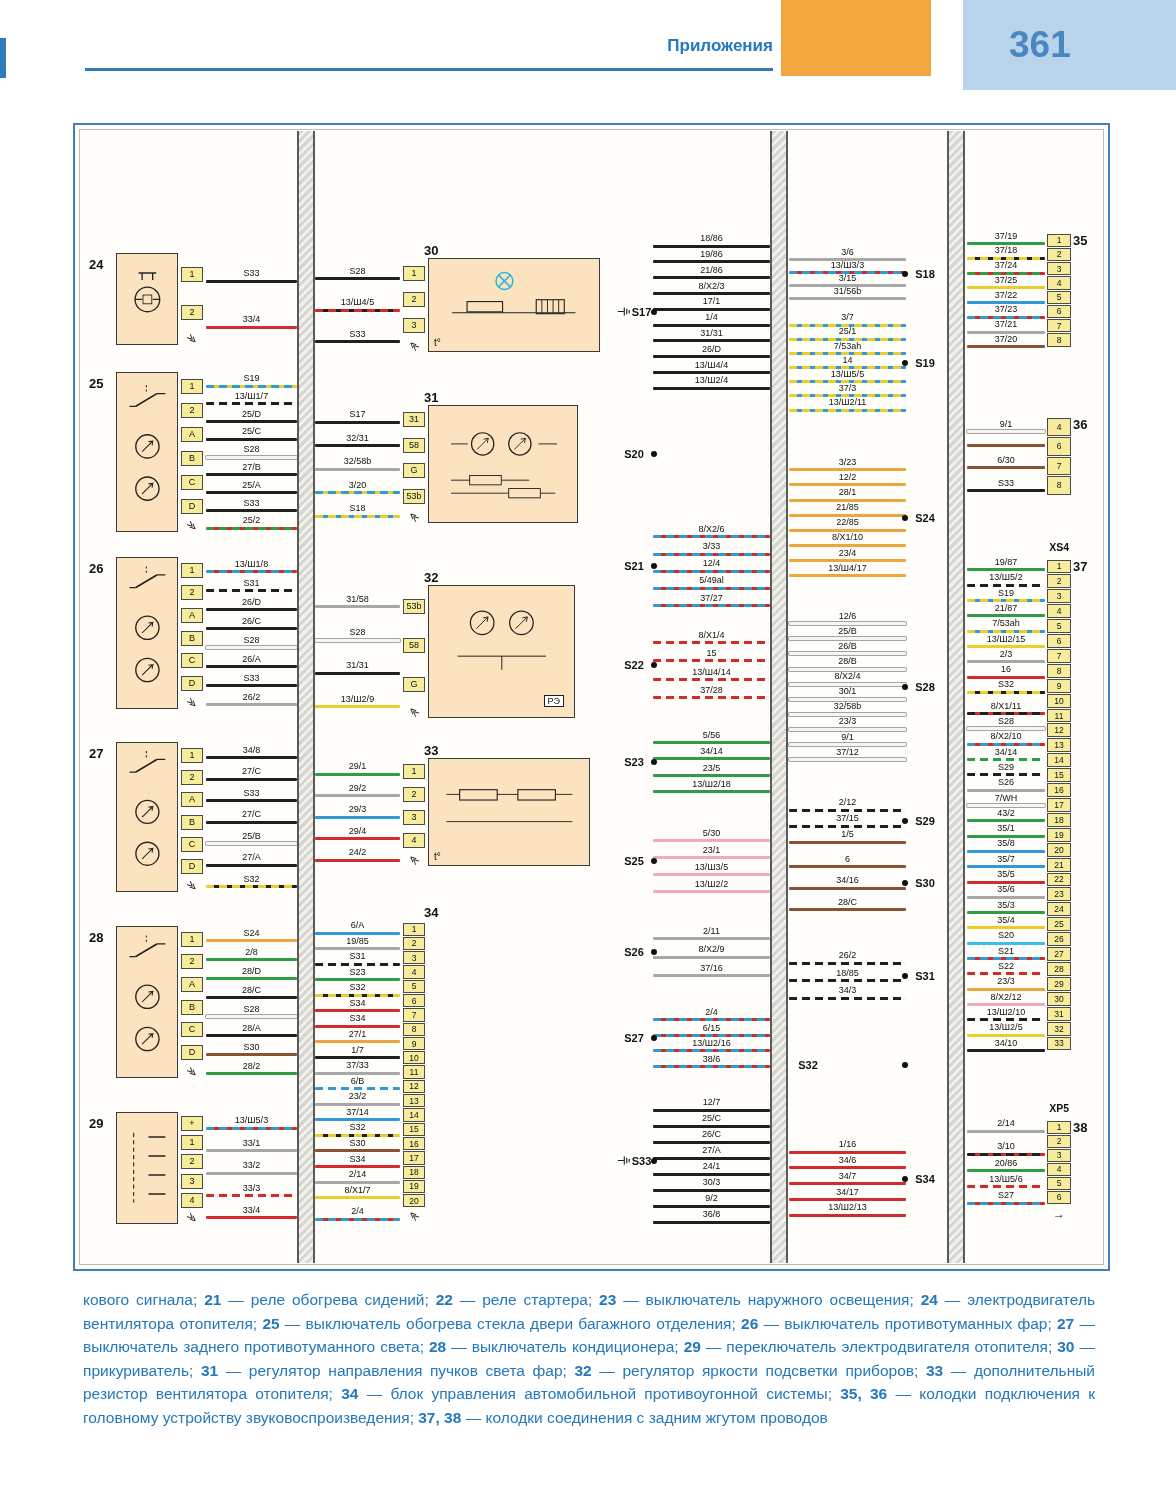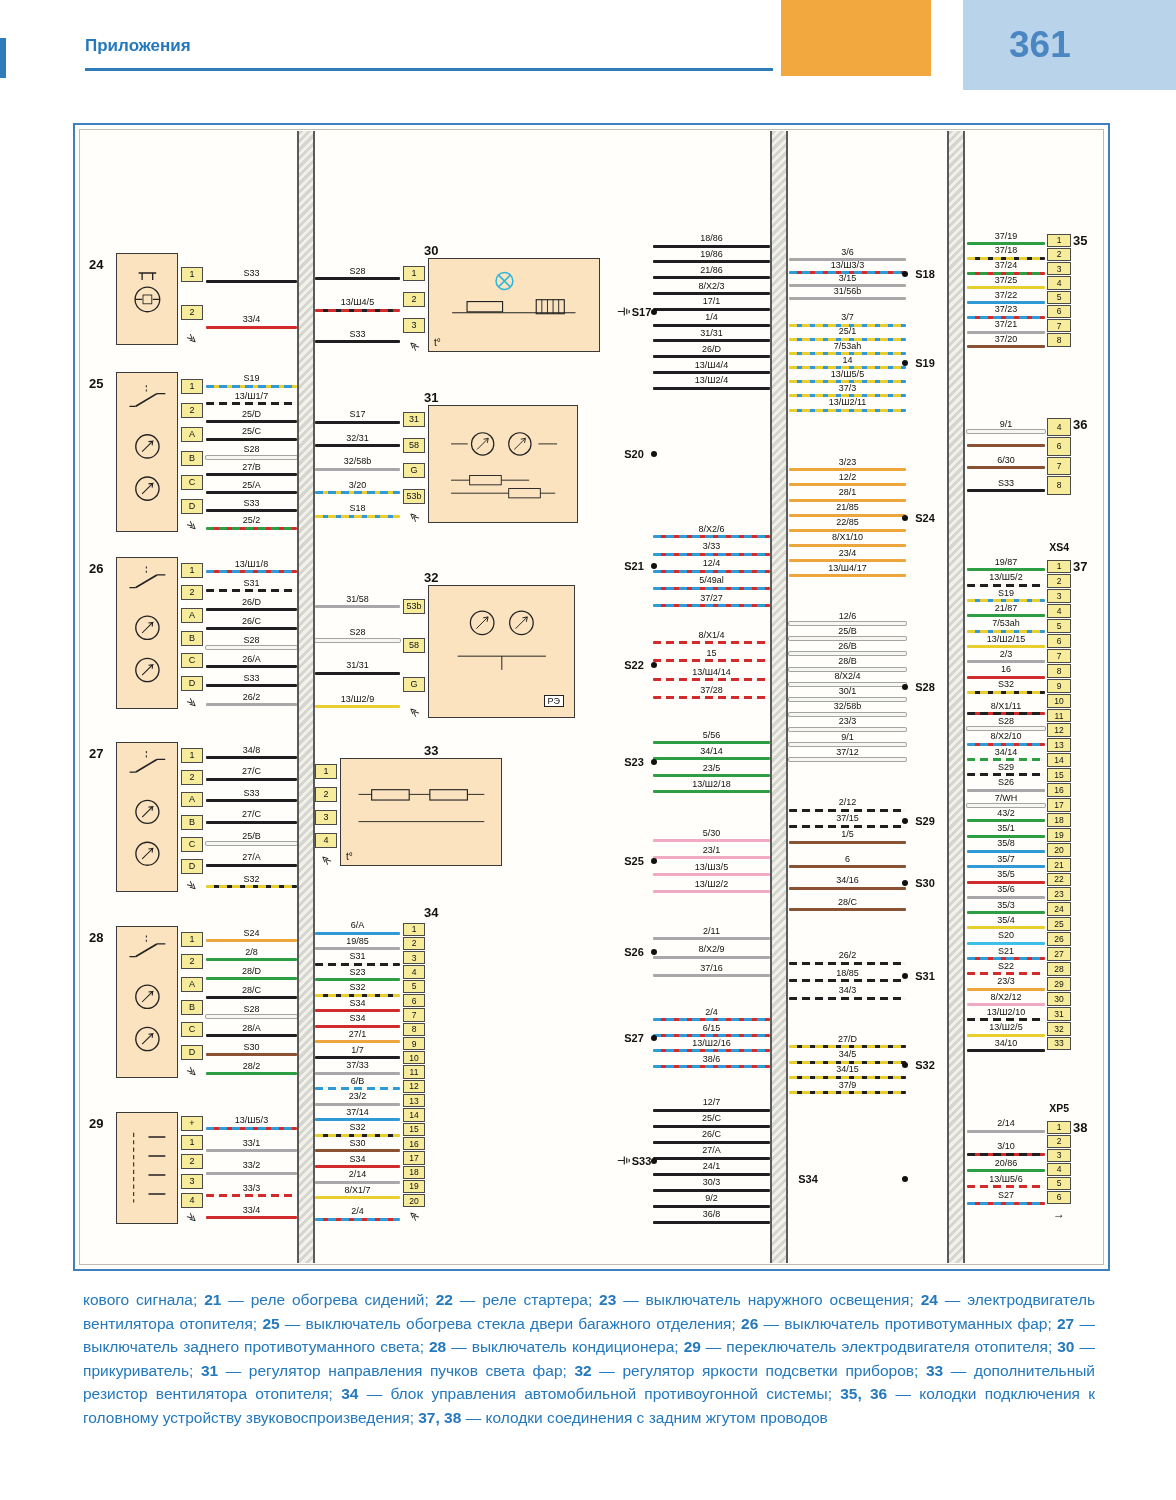--- a/index.html
+++ b/index.html
@@ -1,20 +1,20 @@
 <!DOCTYPE html>
 <html><head>
 <meta charset="utf-8">
 <style>
   html,body{margin:0;padding:0;background:#e9e9e9;}
   .page{position:relative;width:1176px;height:1500px;background:#ffffff;overflow:hidden;
         font-family:"Liberation Sans", sans-serif;color:#111;}
   
   .hdr-leftbar{position:absolute;left:0;top:38px;width:6px;height:40px;background:#2f7cba;}
-  .hdr-title{position:absolute;left:85px;top:36px;width:688px;text-align:left;
+  .hdr-title{position:absolute;left:85px;top:36px;width:688px;text-align:right;
              font-size:17px;font-weight:bold;color:#2478bd;}
   .hdr-rule{position:absolute;left:85px;top:68px;width:688px;height:3px;background:#2f7cba;}
   .hdr-orange{position:absolute;left:781px;top:0;width:150px;height:76px;background:#f2a83e;}
   .hdr-pagenum{position:absolute;left:963px;top:0;width:213px;height:90px;background:#b9d3ea;
                color:#4a86c2;font-weight:bold;font-size:37px;line-height:90px;padding-left:46px;box-sizing:border-box;}
   
   .frame{position:absolute;left:73px;top:123px;width:1033px;height:1144px;
          border:2px solid #3e80c1;background:#fffefa;}
   .frame::before{content:"";position:absolute;inset:4px;border:1px solid #bdbdb3;pointer-events:none;}
   .rail{position:absolute;top:6px;bottom:6px;width:14px;
@@ -490,20 +490,42 @@
             <path d="M39 32 l12 -12 M51 20 l-5 1 M51 20 l-1 5" stroke="#222" fill="none"></path>
             <circle cx="85" cy="26" r="12" fill="none" stroke="#222" stroke-width="1.3"></circle>
             <path d="M79 32 l12 -12 M91 20 l-5 1 M91 20 l-1 5" stroke="#222" fill="none"></path>
             <path d="M20 60 h90 M65 60 v14" stroke="#222" fill="none"></path>
           </svg>
           <span class="dev-note re">РЭ</span>
         </div>
         <span class="comp-num" style="position: absolute; left: 109px; top: -19px; width: auto;">32</span>
       </div>
       <div class="comp" style="left: 240px; top: 633px; height: 108px; width: 273px;">
+        <div class="wire-col" style="flex: 0 0 auto; width: 85px;">
+          <div class="wire-row">
+            <span class="wire-label">29/1</span>
+            <span class="wire-line" style="background: rgb(46, 158, 69);"></span>
+          </div>
+          <div class="wire-row">
+            <span class="wire-label">29/2</span>
+            <span class="wire-line" style="background: rgb(168, 168, 168);"></span>
+          </div>
+          <div class="wire-row">
+            <span class="wire-label">29/3</span>
+            <span class="wire-line" style="background: rgb(47, 154, 214);"></span>
+          </div>
+          <div class="wire-row">
+            <span class="wire-label">29/4</span>
+            <span class="wire-line" style="background: rgb(210, 43, 43);"></span>
+          </div>
+          <div class="wire-row">
+            <span class="wire-label">24/2</span>
+            <span class="wire-line" style="background: rgb(210, 43, 43);"></span>
+          </div>
+        </div>
         <div class="pin-wrap">
           <div class="pins">
             <span class="pin">1</span>
             <span class="pin">2</span>
             <span class="pin">3</span>
             <span class="pin">4</span>
           </div>
           <span class="pin-arrow">≪</span>
         </div>
         <div class="dev-box" style="width: 160px;">
@@ -1072,44 +1094,48 @@
             <span class="wire-label">34/3</span>
             <span class="wire-line" style="background: repeating-linear-gradient(90deg, rgb(31, 31, 31) 0px, rgb(31, 31, 31) 8px, rgb(247, 247, 242) 8px, rgb(247, 247, 242) 13px);"></span>
           </div>
         </div>
         <div class="splice-label">
           <span class="splice-name">S31</span>
         </div>
         <span class="splice-dot" style="right: 36px;"></span>
       </div>
       <div class="splice" style="top: 909px; height: 61px; width: 155px; left: 714px;">
-        <div class="wire-col">
-          <div class="wire-row">
-            <span class="wire-label">27/D</span>
-            <span class="wire-line" style="background: repeating-linear-gradient(90deg, rgb(232, 207, 46) 0px, rgb(232, 207, 46) 8px, rgb(31, 31, 31) 8px, rgb(31, 31, 31) 13px);"></span>
-          </div>
-          <div class="wire-row">
-            <span class="wire-label">34/5</span>
-            <span class="wire-line" style="background: repeating-linear-gradient(90deg, rgb(232, 207, 46) 0px, rgb(232, 207, 46) 8px, rgb(31, 31, 31) 8px, rgb(31, 31, 31) 13px);"></span>
-          </div>
-          <div class="wire-row">
-            <span class="wire-label">34/15</span>
-            <span class="wire-line" style="background: repeating-linear-gradient(90deg, rgb(232, 207, 46) 0px, rgb(232, 207, 46) 8px, rgb(31, 31, 31) 8px, rgb(31, 31, 31) 13px);"></span>
-          </div>
-          <div class="wire-row">
-            <span class="wire-label">37/9</span>
-            <span class="wire-line" style="background: repeating-linear-gradient(90deg, rgb(232, 207, 46) 0px, rgb(232, 207, 46) 8px, rgb(31, 31, 31) 8px, rgb(31, 31, 31) 13px);"></span>
-          </div>
-        </div>
         <div class="splice-label">
           <span class="splice-name">S32</span>
         </div>
         <span class="splice-dot" style="right: 36px;"></span>
       </div>
       <div class="splice" style="top: 1014px; height: 79px; width: 155px; left: 714px;">
+        <div class="wire-col">
+          <div class="wire-row">
+            <span class="wire-label">1/16</span>
+            <span class="wire-line" style="background: rgb(210, 43, 43);"></span>
+          </div>
+          <div class="wire-row">
+            <span class="wire-label">34/6</span>
+            <span class="wire-line" style="background: rgb(210, 43, 43);"></span>
+          </div>
+          <div class="wire-row">
+            <span class="wire-label">34/7</span>
+            <span class="wire-line" style="background: rgb(210, 43, 43);"></span>
+          </div>
+          <div class="wire-row">
+            <span class="wire-label">34/17</span>
+            <span class="wire-line" style="background: rgb(210, 43, 43);"></span>
+          </div>
+          <div class="wire-row">
+            <span class="wire-label">13/Ш2/13</span>
+            <span class="wire-line" style="background: rgb(210, 43, 43);"></span>
+          </div>
+        </div>
         <div class="splice-label">
           <span class="splice-name">S34</span>
         </div>
         <span class="splice-dot" style="right: 36px;"></span>
       </div>
       <div class="conn" style="left: 892px; top: 106px; height: 118px; width: 132px;">
         <div class="wire-col">
           <div class="wire-row">
             <span class="wire-label">37/19</span>
             <span class="wire-line" style="background: rgb(46, 158, 69);"></span>

